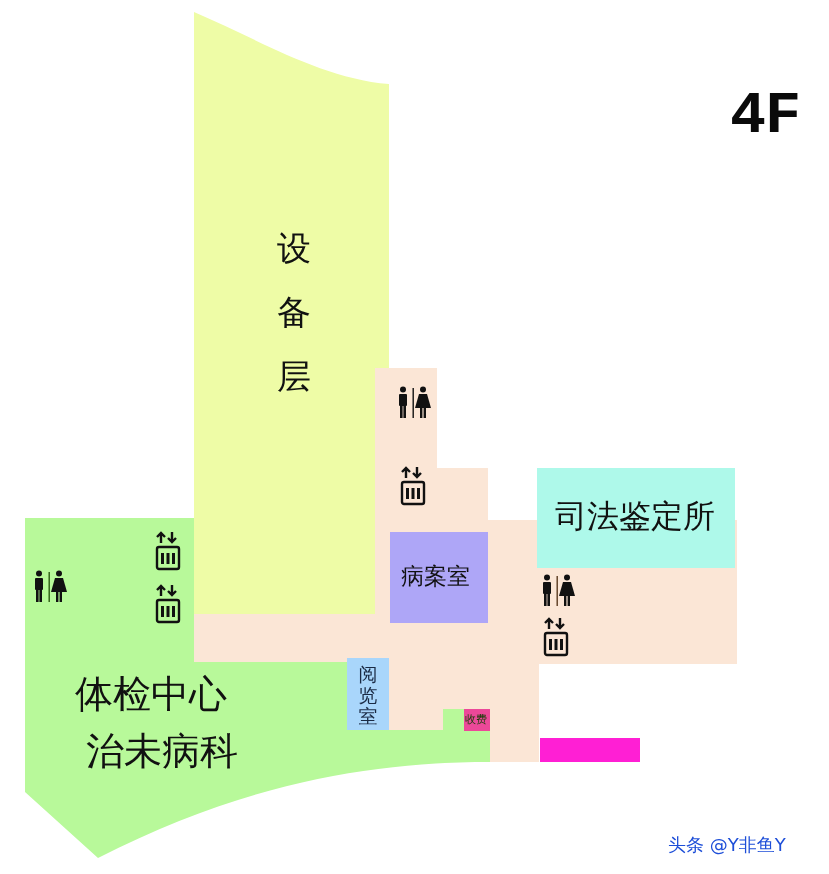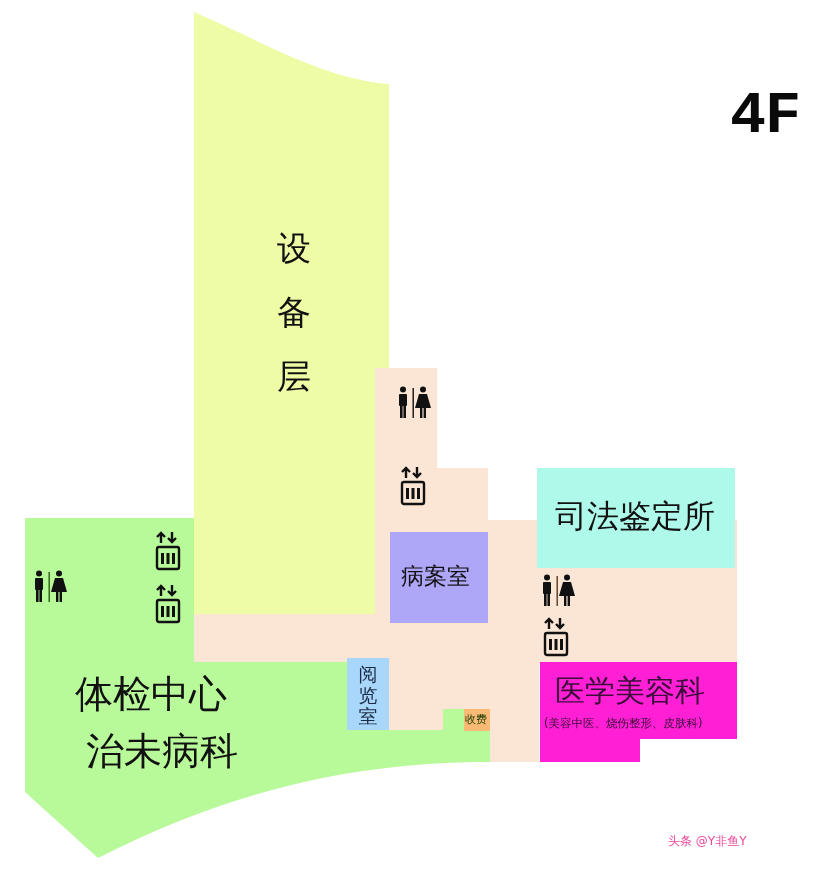--- a/index.html
+++ b/index.html
@@ -4,21 +4,21 @@
 <style>
   html, body { margin:0; padding:0; background:#ffffff; }
   body { width:829px; height:874px; position:relative; overflow:hidden; font-family:"DejaVu Sans", sans-serif; }
   #map { position:absolute; left:0; top:0; width:829px; height:874px; }
   .room { position:absolute; box-sizing:border-box; }
   .label { position:absolute; color:#111; font-family:"DejaVu Sans", sans-serif; line-height:1; white-space:nowrap; }
   .vlabel { position:absolute; color:#111; font-family:"DejaVu Sans", sans-serif; text-align:center; }
   .vlabel span { display:block; }
   .icon { position:absolute; }
   .floor-label { position:absolute; left:730px; top:86px; font-family:Liberation Mono, monospace; font-weight:bold; font-size:60px; color:#0a0a0a; letter-spacing:-1px; line-height:1; }
-  .watermark { position:absolute; left:668px; top:833px; font-size:12px; color:#ec4899; font-family:"DejaVu Sans", sans-serif; }
+  .watermark { position:absolute; left:668px; top:833px; font-size:18px; color:#1d4ed8; font-family:"DejaVu Sans", sans-serif; }
 </style>
 </head>
 <body>
 
 <div id="map">
 
   <svg width="829" height="874" style="position:absolute;left:0;top:0">
 
     <g fill="#fbe6d6">
       <rect x="375" y="368" width="62" height="160"></rect>
@@ -41,35 +41,31 @@
   </div>
 
   <div class="room" style="left:537px;top:468px;width:198px;height:100px;background:#aef9ea;">
     <div class="label" style="left:18px;top:32px;font-size:32px;">司法鉴定所</div>
   </div>
 
   <div class="room" style="left:390px;top:523px;width:98px;height:91px;background:#aea6f7;margin-top:9px;">
     <div class="label" style="left:11px;top:33px;font-size:23px;">病案室</div>
   </div>
 
-  <div class="room" style="left:540px;top:662px;width:197px;height:77px;background:#ff1fd4;">
-    <div class="label" style="left:15px;top:14px;font-size:30px;color:#3a0d3a;">医学美容科</div>
-    <div class="label" style="left:4px;top:56px;font-size:11.5px;color:#3a0d3a;">(美容中医、烧伤整形、皮肤科)</div>
-  </div>
   <div class="room" style="left:540px;top:738px;width:100px;height:24px;background:#ff1fd4;"></div>
 
   <div class="room" style="left:347px;top:658px;width:42px;height:72px;background:#a9d6fb;">
     <div class="vlabel" style="left:0;top:4px;width:42px;font-size:19px;color:#1a2a44;">
       <span style="height:21px">阅</span>
       <span style="height:21px">览</span>
       <span style="height:21px">室</span>
     </div>
   </div>
 
-  <div class="room" style="left:464px;top:709px;width:26px;height:22px;background:#fdba74;">
+  <div class="room" style="left:464px;top:709px;width:26px;height:22px;background:#ec4899;">
     <div class="label" style="left:1px;top:5px;font-size:11px;color:#143d05;">收费</div>
   </div>
 
   <div class="label" style="left:75px;top:675px;font-size:38px;">体检中心</div>
   <div class="label" style="left:75px;top:732px;font-size:38px;margin-left:11px;">治未病科</div>
 
   <svg class="icon" style="left:397px;top:386px" width="34" height="34" viewBox="0 0 34 34">
     <g fill="#111">
         <circle cx="6" cy="3.5" r="3"></circle>
         <rect x="2" y="8" width="8" height="12" rx="1"></rect>

